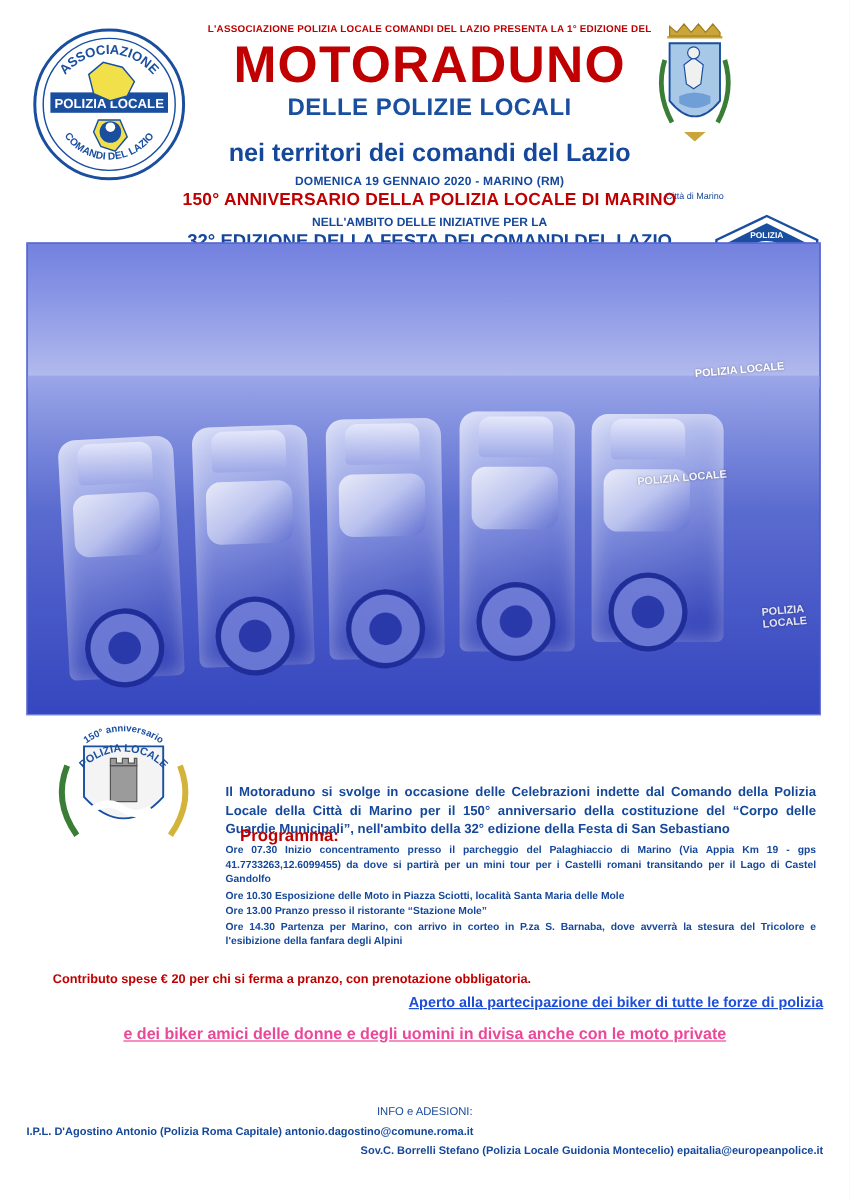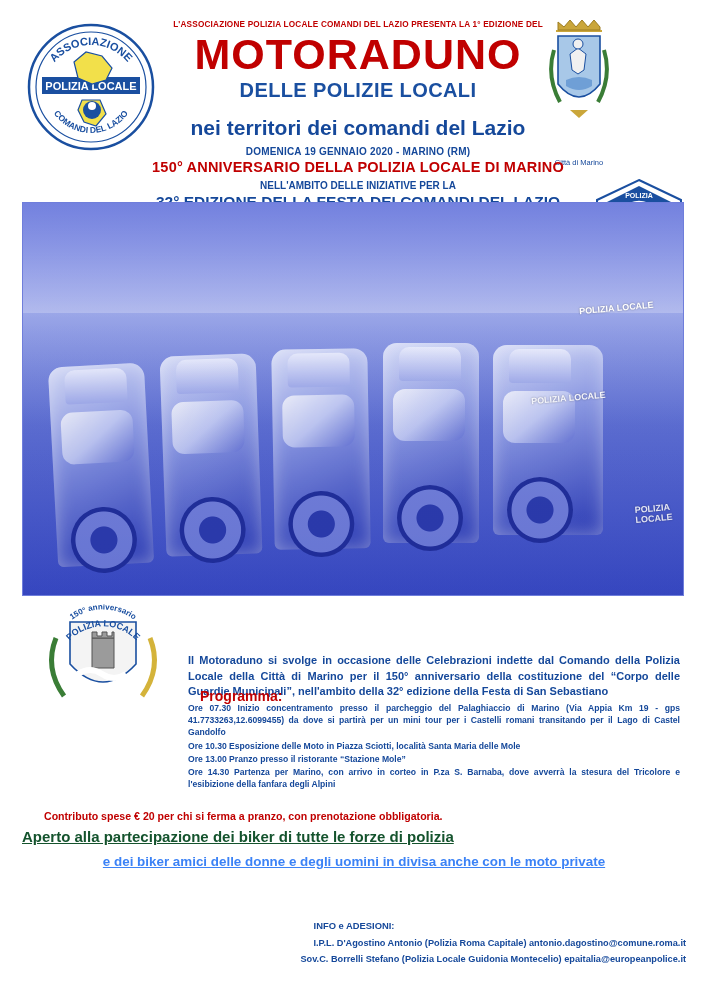--- a/index.html
+++ b/index.html
@@ -142,37 +142,37 @@
     position:absolute;left:166px;right:6px;top:100px;
     color:#15489a;font-size:8.6px;font-weight:bold;line-height:12.2px;
     text-align:justify;
   }
   .prog div{margin-bottom:1px;}
   .contrib{
     position:absolute;left:22px;right:6px;top:198px;
     color:#c00000;font-size:10.6px;font-weight:bold;margin-top:10px;
   }
   .open1{
-    position:absolute;left:0;right:0;top:226px;text-align:left;
-    color:#14532d;font-size:15px;font-weight:bold;text-decoration:underline;
+    position:absolute;left:0;right:0;top:226px;text-align:right;
+    color:#1d4ed8;font-size:12px;font-weight:bold;text-decoration:underline;
   }
   .open2{
     position:absolute;left:0;right:0;top:252px;text-align:center;
-    color:#3b82f6;font-size:13.4px;font-weight:bold;text-decoration:underline;
+    color:#ec4899;font-size:13.4px;font-weight:bold;text-decoration:underline;
   }
   .hotel{
     position:absolute;left:22px;right:16px;top:284px;
     color:#15489a;font-size:9.2px;font-weight:bold;line-height:13px;text-align:center;
   }
   .info-label{
     position:absolute;left:0;right:0;top:318px;text-align:center;
-    color:#15489a;font-size:9.4px;font-weight:bold;
+    color:#15489a;font-size:9.4px;font-weight:normal;
   }
   .contact1{
-    position:absolute;left:0;right:0;top:336px;text-align:right;
+    position:absolute;left:0;right:0;top:336px;text-align:left;
     color:#15489a;font-size:9.2px;font-weight:bold;
   }
   .contact2{
     position:absolute;left:0;right:0;top:352px;text-align:right;
     color:#15489a;font-size:9.2px;font-weight:bold;
   }
   .epa-caption{
     color:#15489a;font-size:7px;font-weight:bold;line-height:9px;margin-top:2px;
   }
   .epa-caption .it{font-style:italic;}

